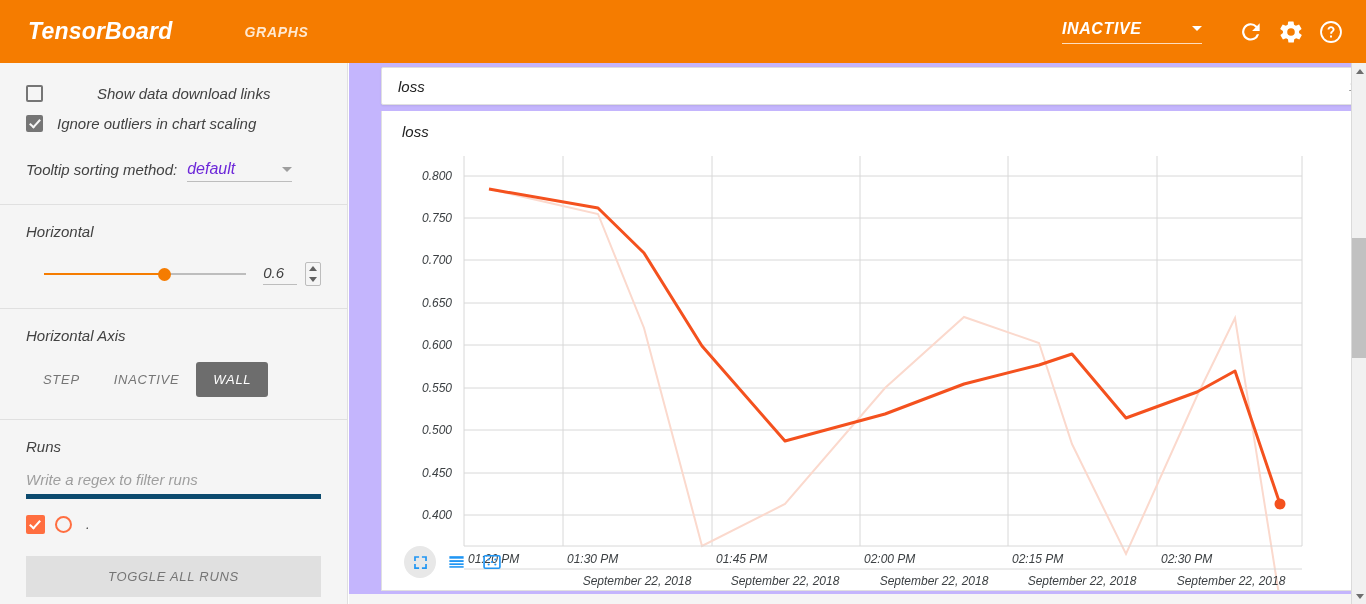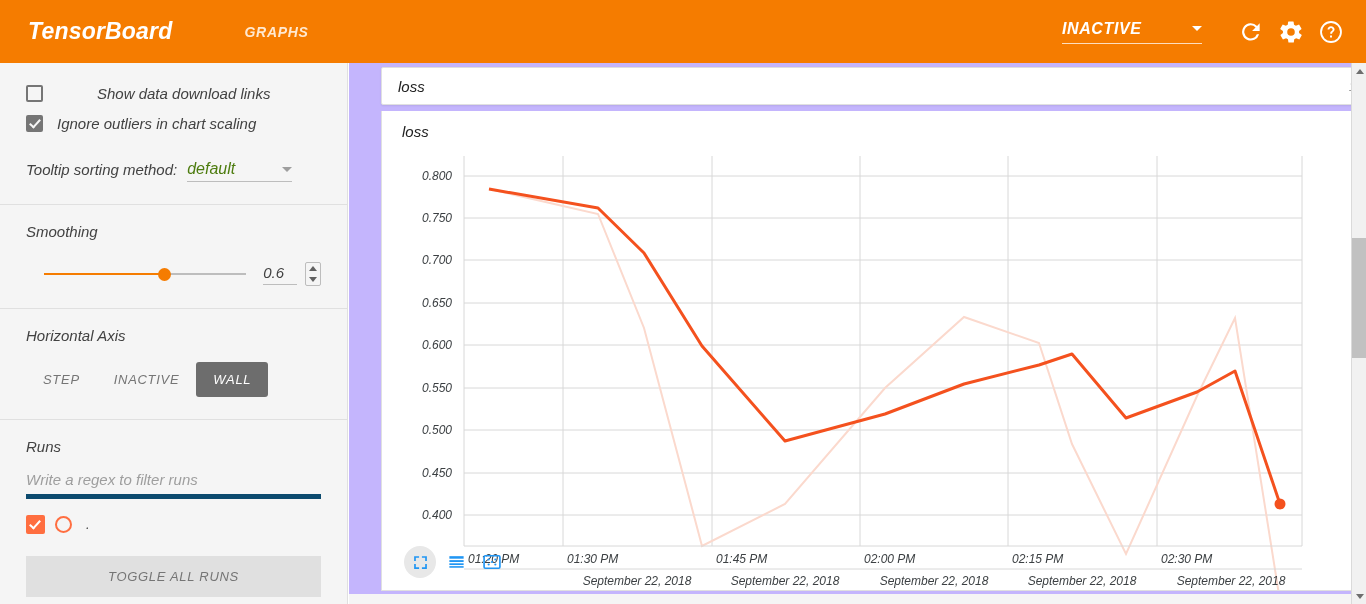--- a/index.html
+++ b/index.html
@@ -173,21 +173,21 @@
     width: 105px;
     border-bottom: 1px solid #bdbdbd;
     display: flex;
     align-items: center;
     justify-content: space-between;
     padding-bottom: 3px;
     cursor: pointer;
   }
   .tt-select .val {
     font-size: 16px;
-    color: #4d7c0f;
+    color: #6d28d9;
   }
   .caret-gray {
     width: 0; height: 0;
     border-left: 5px solid transparent;
     border-right: 5px solid transparent;
     border-top: 5px solid #9e9e9e;
   }
   .sec-title {
     font-size: 15px;
     color: #424242;
@@ -521,21 +521,21 @@
         <div class="tt-select">
           <span class="val">default</span>
           <span class="caret-gray"></span>
         </div>
       </div>
     </div>
 
     <div class="divider"></div>
 
     <div class="sb-section">
-      <div class="sec-title">Smoothing</div>
+      <div class="sec-title">Horizontal</div>
       <div class="slider-row">
         <div class="slider">
           <div class="track"></div>
           <div class="fill"></div>
           <div class="knob"></div>
         </div>
         <div class="sm-value">0.6</div>
         <div class="spinner">
           <span class="sp-up"></span>
           <span class="sp-dn"></span>

